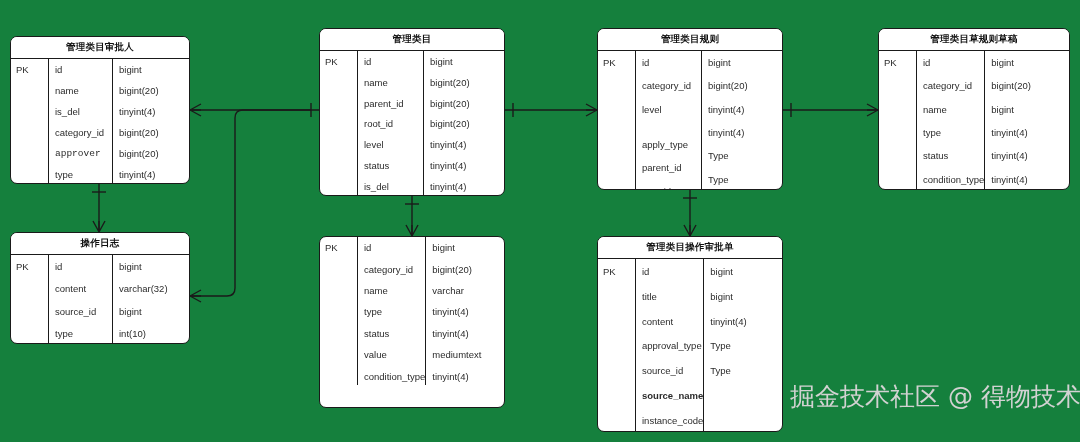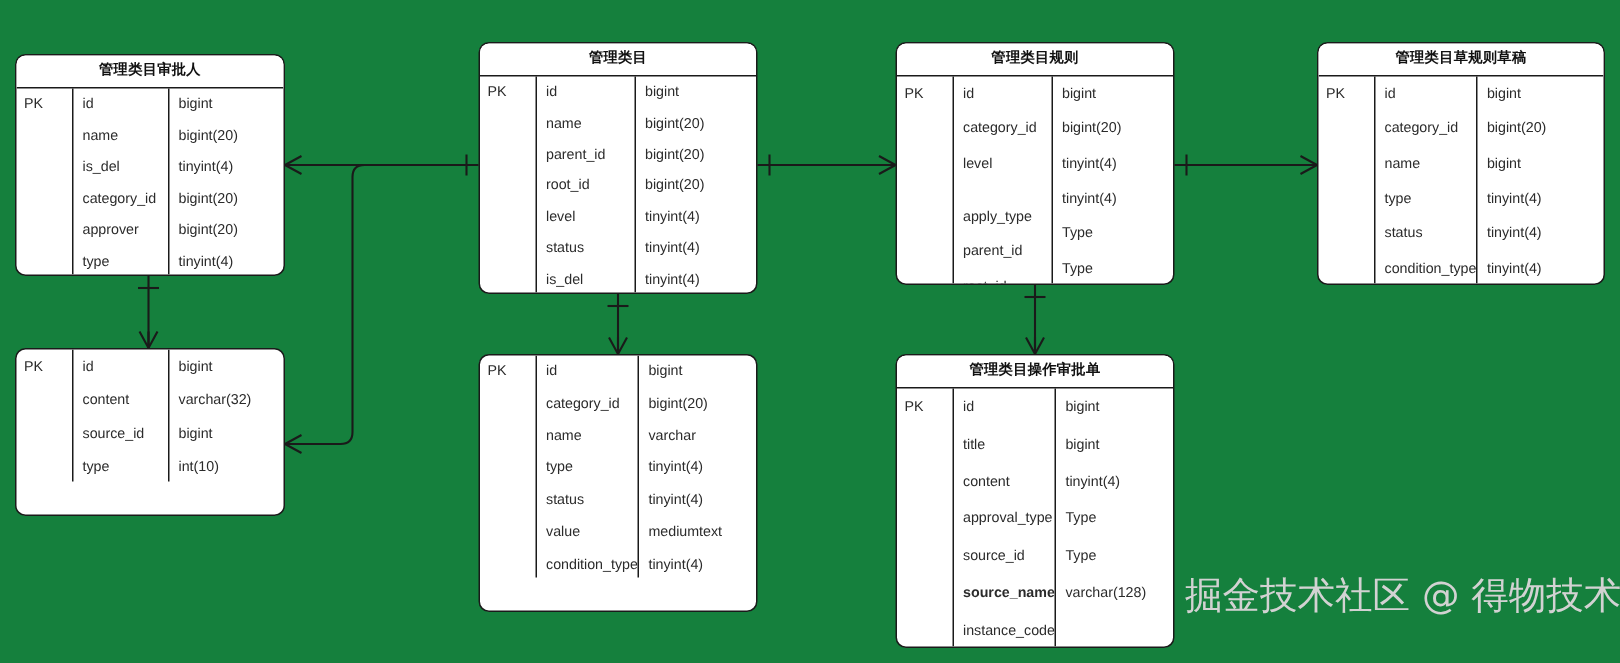--- a/index.html
+++ b/index.html
@@ -160,34 +160,35 @@
             <div class="cell" style="height: 21px; padding-left: 0px;"></div>
             <div class="cell" style="height: 21px; padding-left: 0px;"></div>
             <div class="cell" style="height: 21px; padding-left: 0px;"></div>
             <div class="cell" style="height: 21px; padding-left: 0px;"></div>
           </div>
           <div class="col-field" style="padding-top: 0px;">
             <div class="cell" style="height: 21px;">id</div>
             <div class="cell" style="height: 21px;">name</div>
             <div class="cell" style="height: 21px;">is_del</div>
             <div class="cell" style="height: 21px;">category_id</div>
-            <div class="cell" style="height: 21px;">approver</div>
+            <div class="cell" style="height: 21px; font-family: Liberation Mono, monospace;">approver</div>
             <div class="cell" style="height: 21px;">type</div>
           </div>
           <div class="col-type" style="flex: 0 0 76px; width: 76px; padding-top: 0px;">
             <div class="cell" style="height: 21px;">bigint</div>
             <div class="cell" style="height: 21px;">bigint(20)</div>
             <div class="cell" style="height: 21px;">tinyint(4)</div>
             <div class="cell" style="height: 21px;">bigint(20)</div>
             <div class="cell" style="height: 21px;">bigint(20)</div>
             <div class="cell" style="height: 21px;">tinyint(4)</div>
           </div>
         </div>
       </div>
       <div class="entity" style="left: 10px; top: 232px; width: 180px; height: 112px;">
+        <div class="entity-title">操作日志</div>
         <div class="entity-body">
           <div class="col-pk" style="padding-top: 0px;">
             <div class="cell" style="height: 22.5px; padding-left: 0px;">PK</div>
             <div class="cell" style="height: 22.5px; padding-left: 0px;"></div>
             <div class="cell" style="height: 22.5px; padding-left: 0px;"></div>
             <div class="cell" style="height: 22.5px; padding-left: 0px;"></div>
           </div>
           <div class="col-field" style="padding-top: 0px;">
             <div class="cell" style="height: 22.5px;">id</div>
             <div class="cell" style="height: 22.5px;">content</div>
@@ -314,21 +315,20 @@
             <div class="cell" style="height: 24.8571px;">source_id</div>
             <div class="cell" style="height: 24.8571px; font-weight: bold;">source_name</div>
             <div class="cell" style="height: 24.8571px;">instance_code</div>
           </div>
           <div class="col-type" style="flex: 0 0 80px; width: 80px; padding-top: 0px;">
             <div class="cell" style="height: 24.8571px;">bigint</div>
             <div class="cell" style="height: 24.8571px;">bigint</div>
             <div class="cell" style="height: 24.8571px;">tinyint(4)</div>
             <div class="cell" style="height: 24.8571px;">Type</div>
             <div class="cell" style="height: 24.8571px;">Type</div>
-            <div class="cell" style="height: 24.8571px;">varchar(128)</div>
           </div>
         </div>
       </div>
       <div class="entity" style="left: 878px; top: 28px; width: 192px; height: 162px;">
         <div class="entity-title">管理类目草规则草稿</div>
         <div class="entity-body">
           <div class="col-pk" style="padding-top: 0px;">
             <div class="cell" style="height: 23.3333px; padding-left: 0px;">PK</div>
             <div class="cell" style="height: 23.3333px; padding-left: 0px;"></div>
             <div class="cell" style="height: 23.3333px; padding-left: 0px;"></div>

